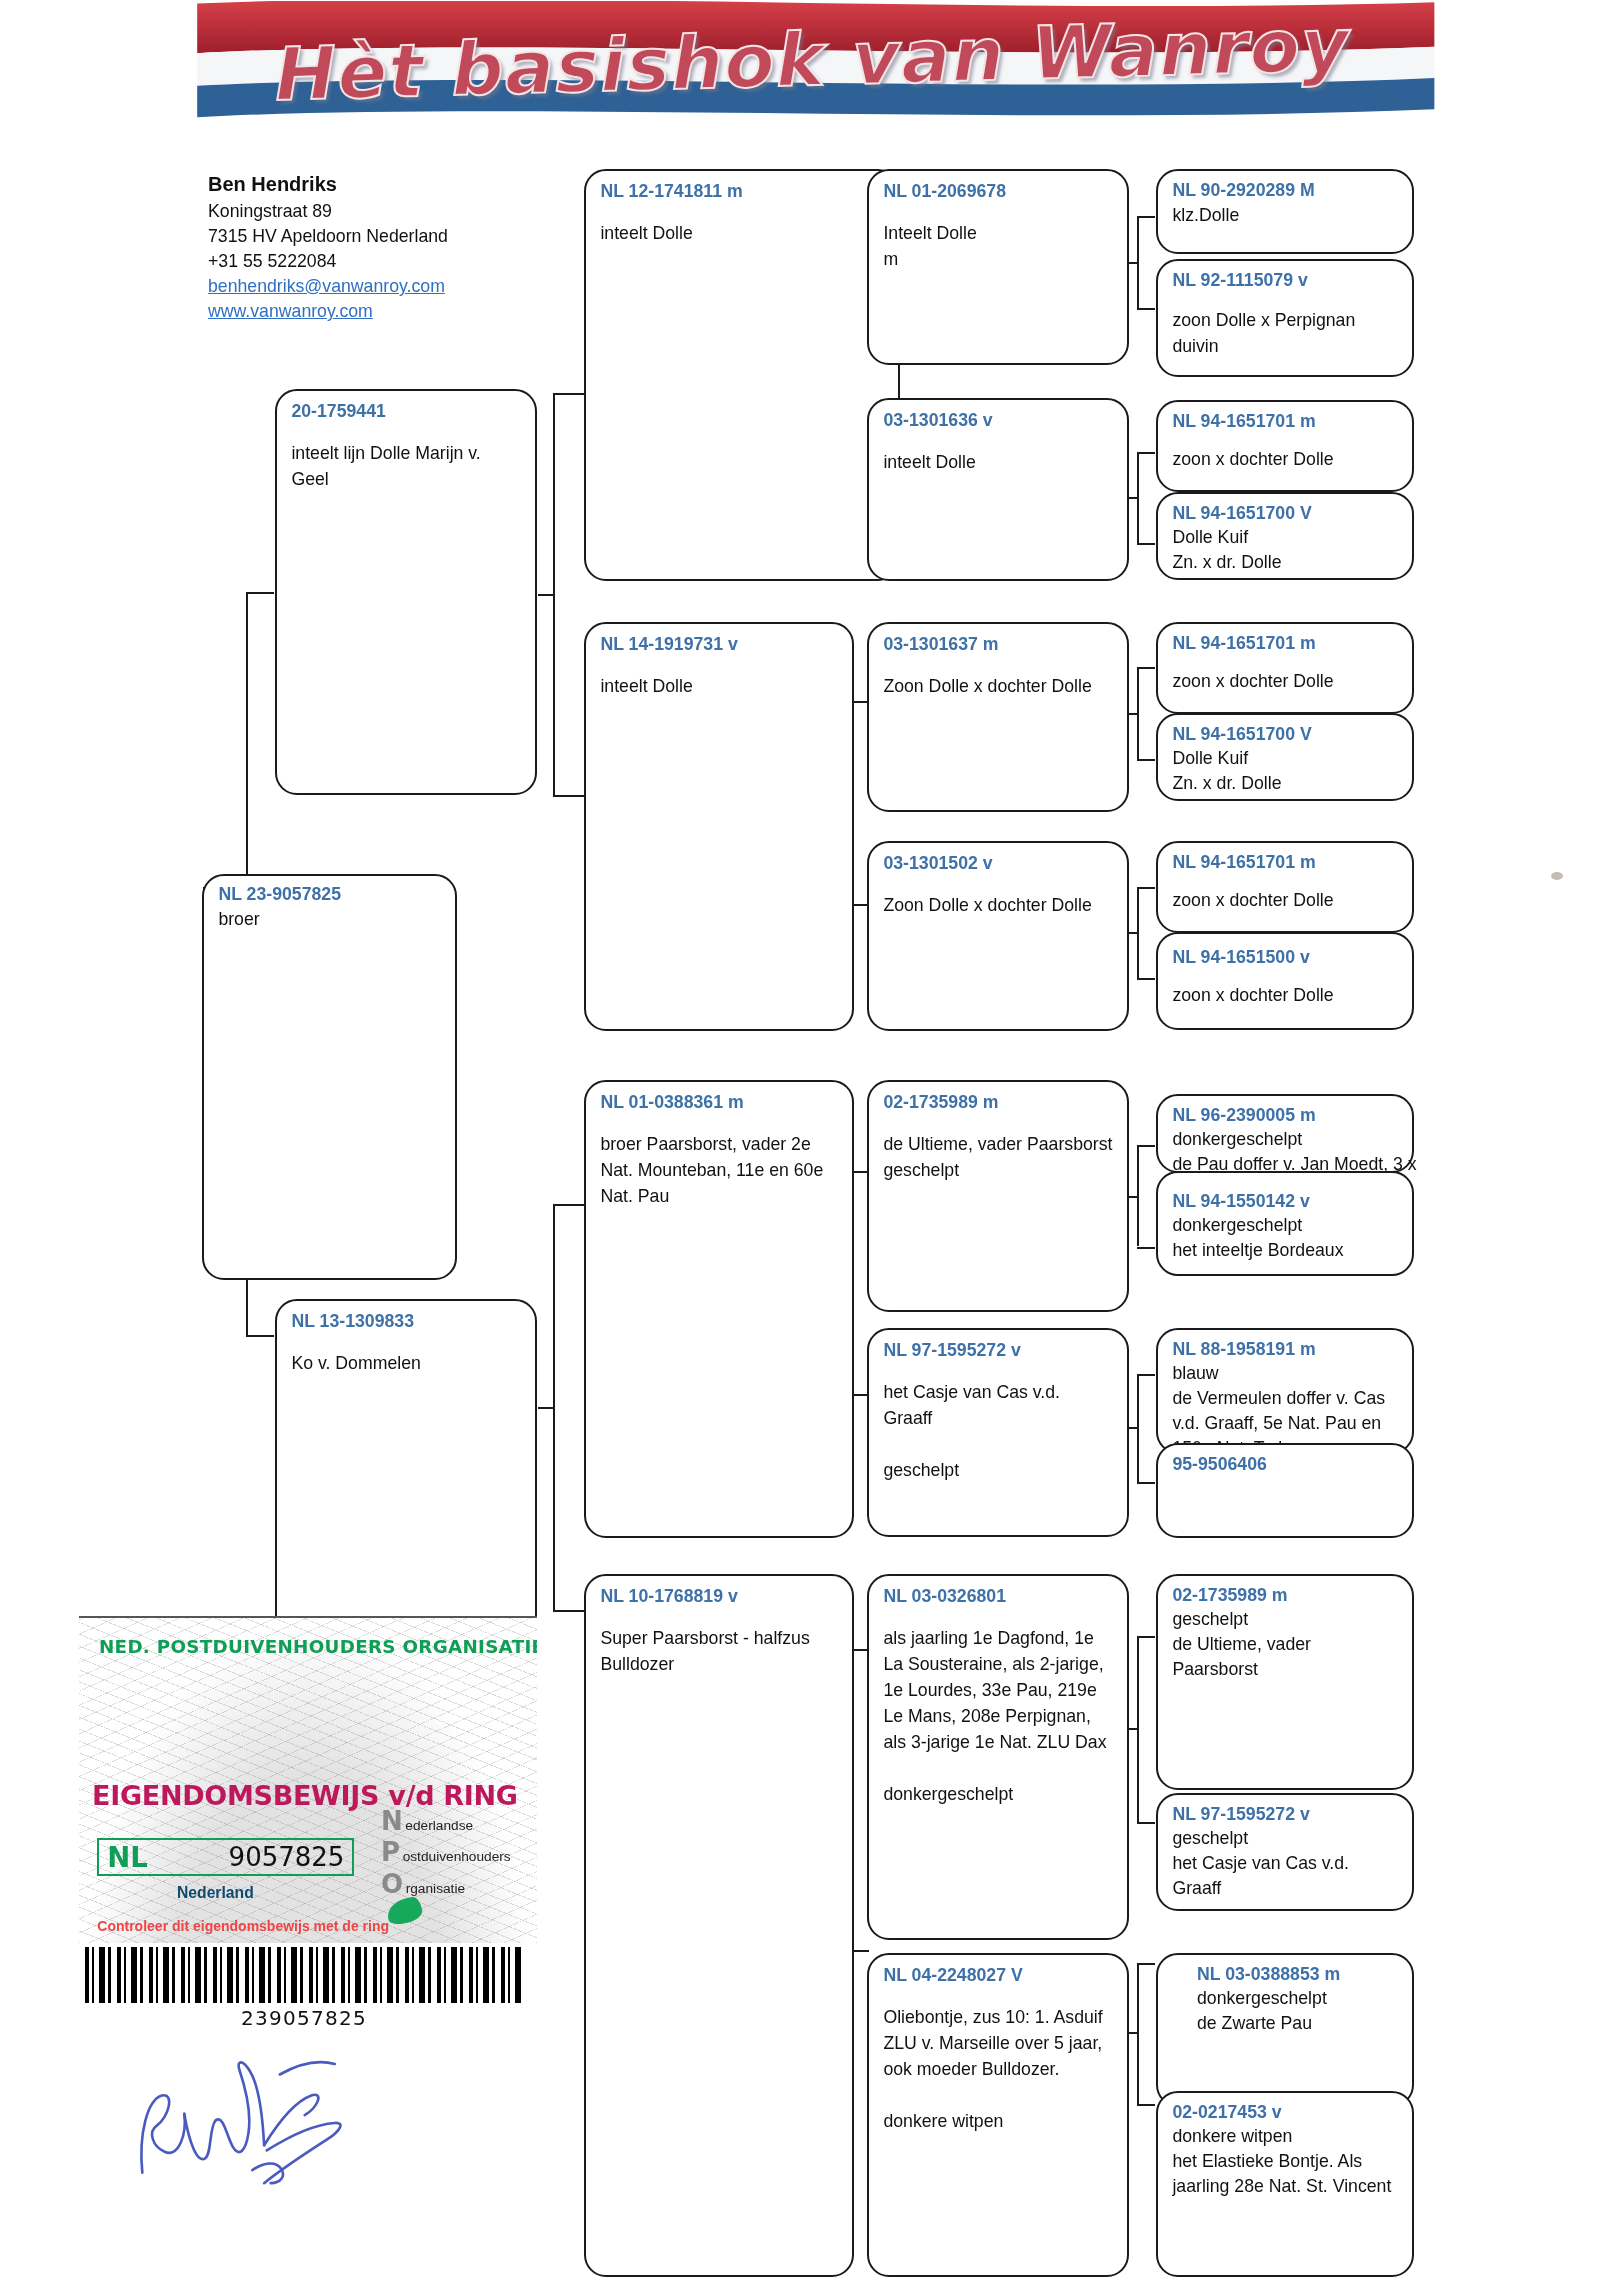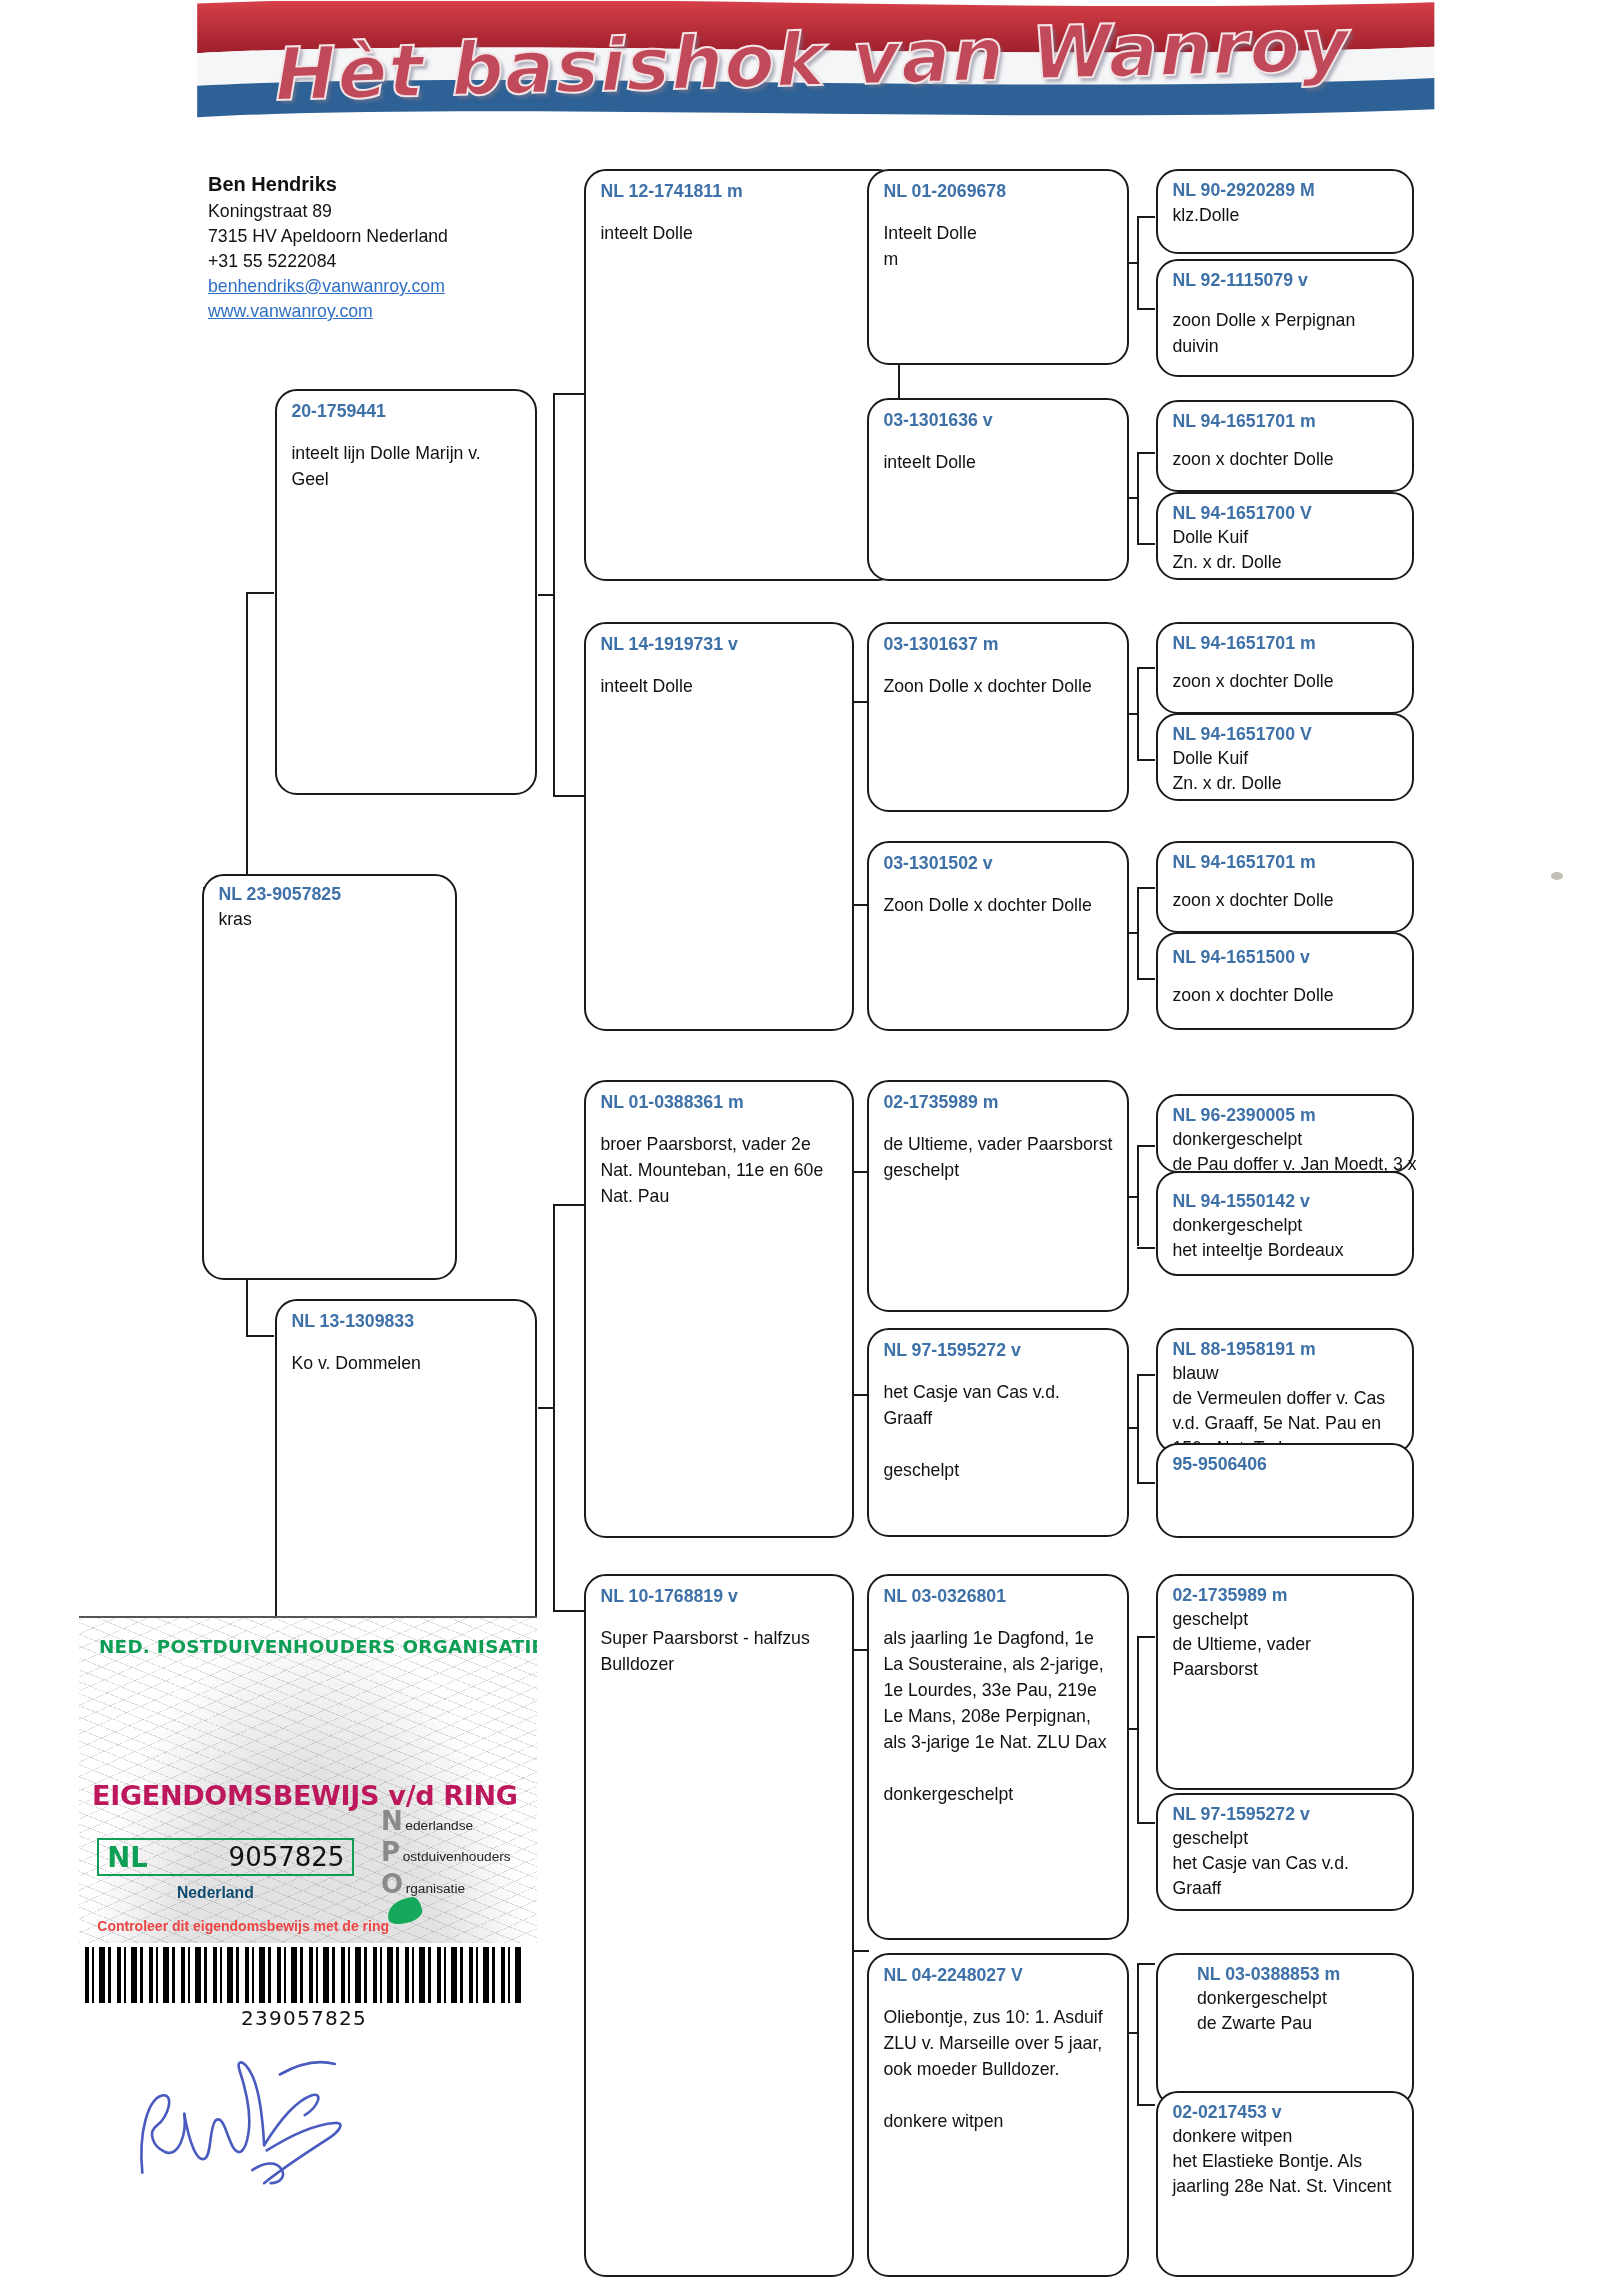--- a/index.html
+++ b/index.html
@@ -237,21 +237,21 @@
   <div class="desc">inteelt lijn Dolle Marijn v. Geel</div>
 </div>
 
 <div class="abs pb" style="left:275px;top:1299px;width:262px;height:628px;">
   <div class="rid">NL 13-1309833</div>
   <div class="desc">Ko v. Dommelen</div>
 </div>
 
 <div class="abs pb" style="left:202px;top:874px;width:255px;height:406px;padding-top:6.5px;">
   <div class="rid">NL 23-9057825</div>
-  <div class="desc tight">kras</div>
+  <div class="desc tight">broer</div>
 </div>
 
 <div class="abs pb" style="left:867px;top:169px;width:262px;height:196px;">
   <div class="rid">NL 01-2069678</div>
   <div class="desc" style="white-space:pre-line;">Inteelt Dolle
 m</div>
 </div>
 
 <div class="abs pb" style="left:867px;top:398px;width:262px;height:183px;">
   <div class="rid">03-1301636 v</div>

